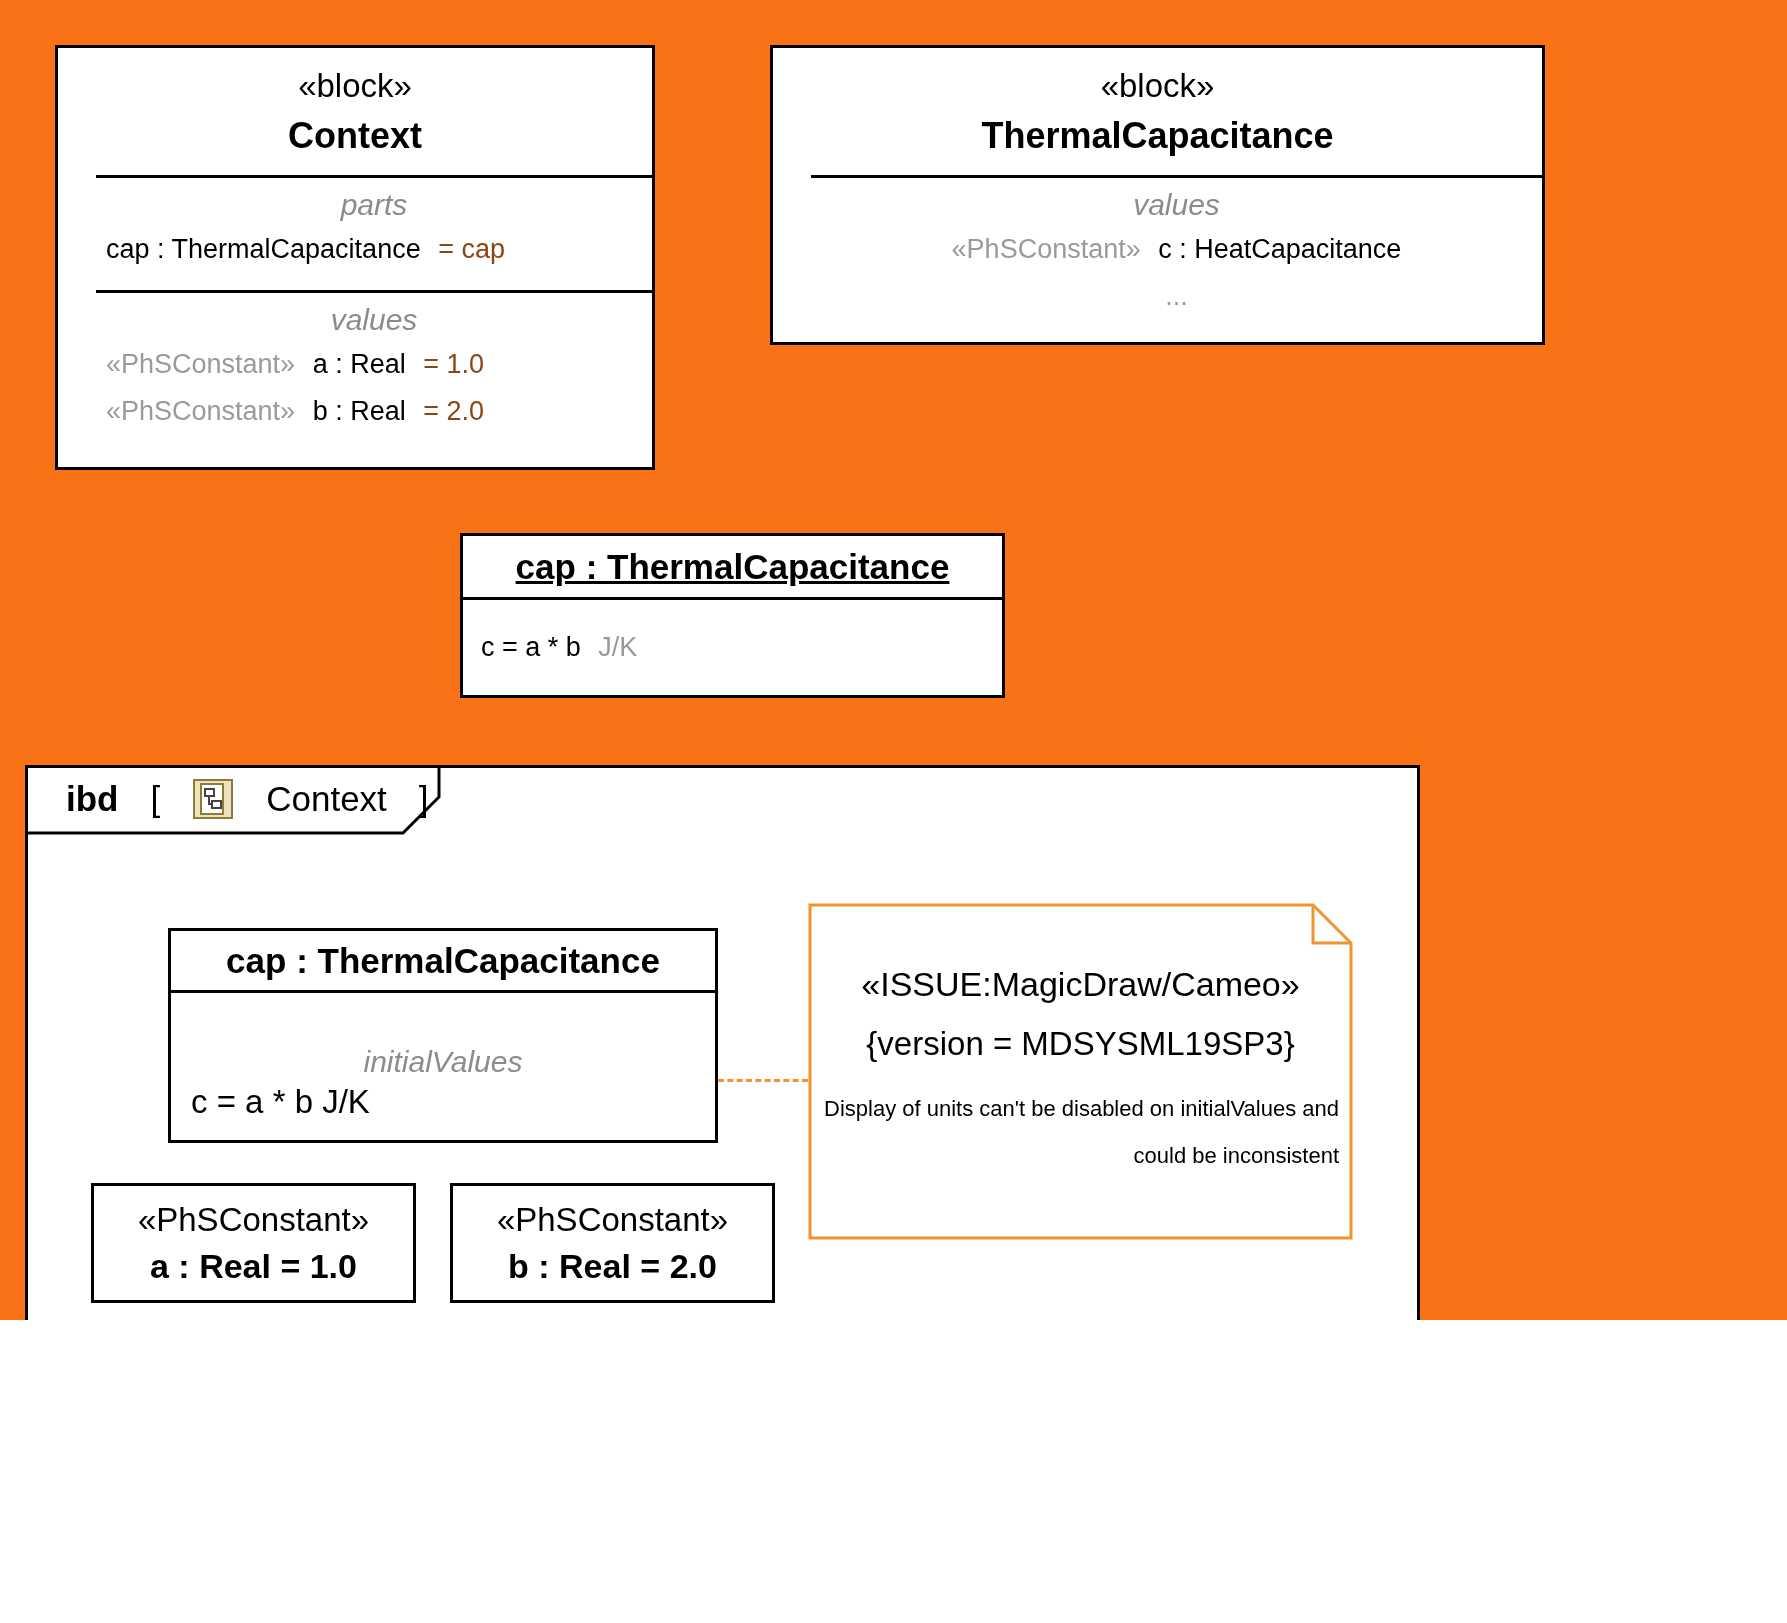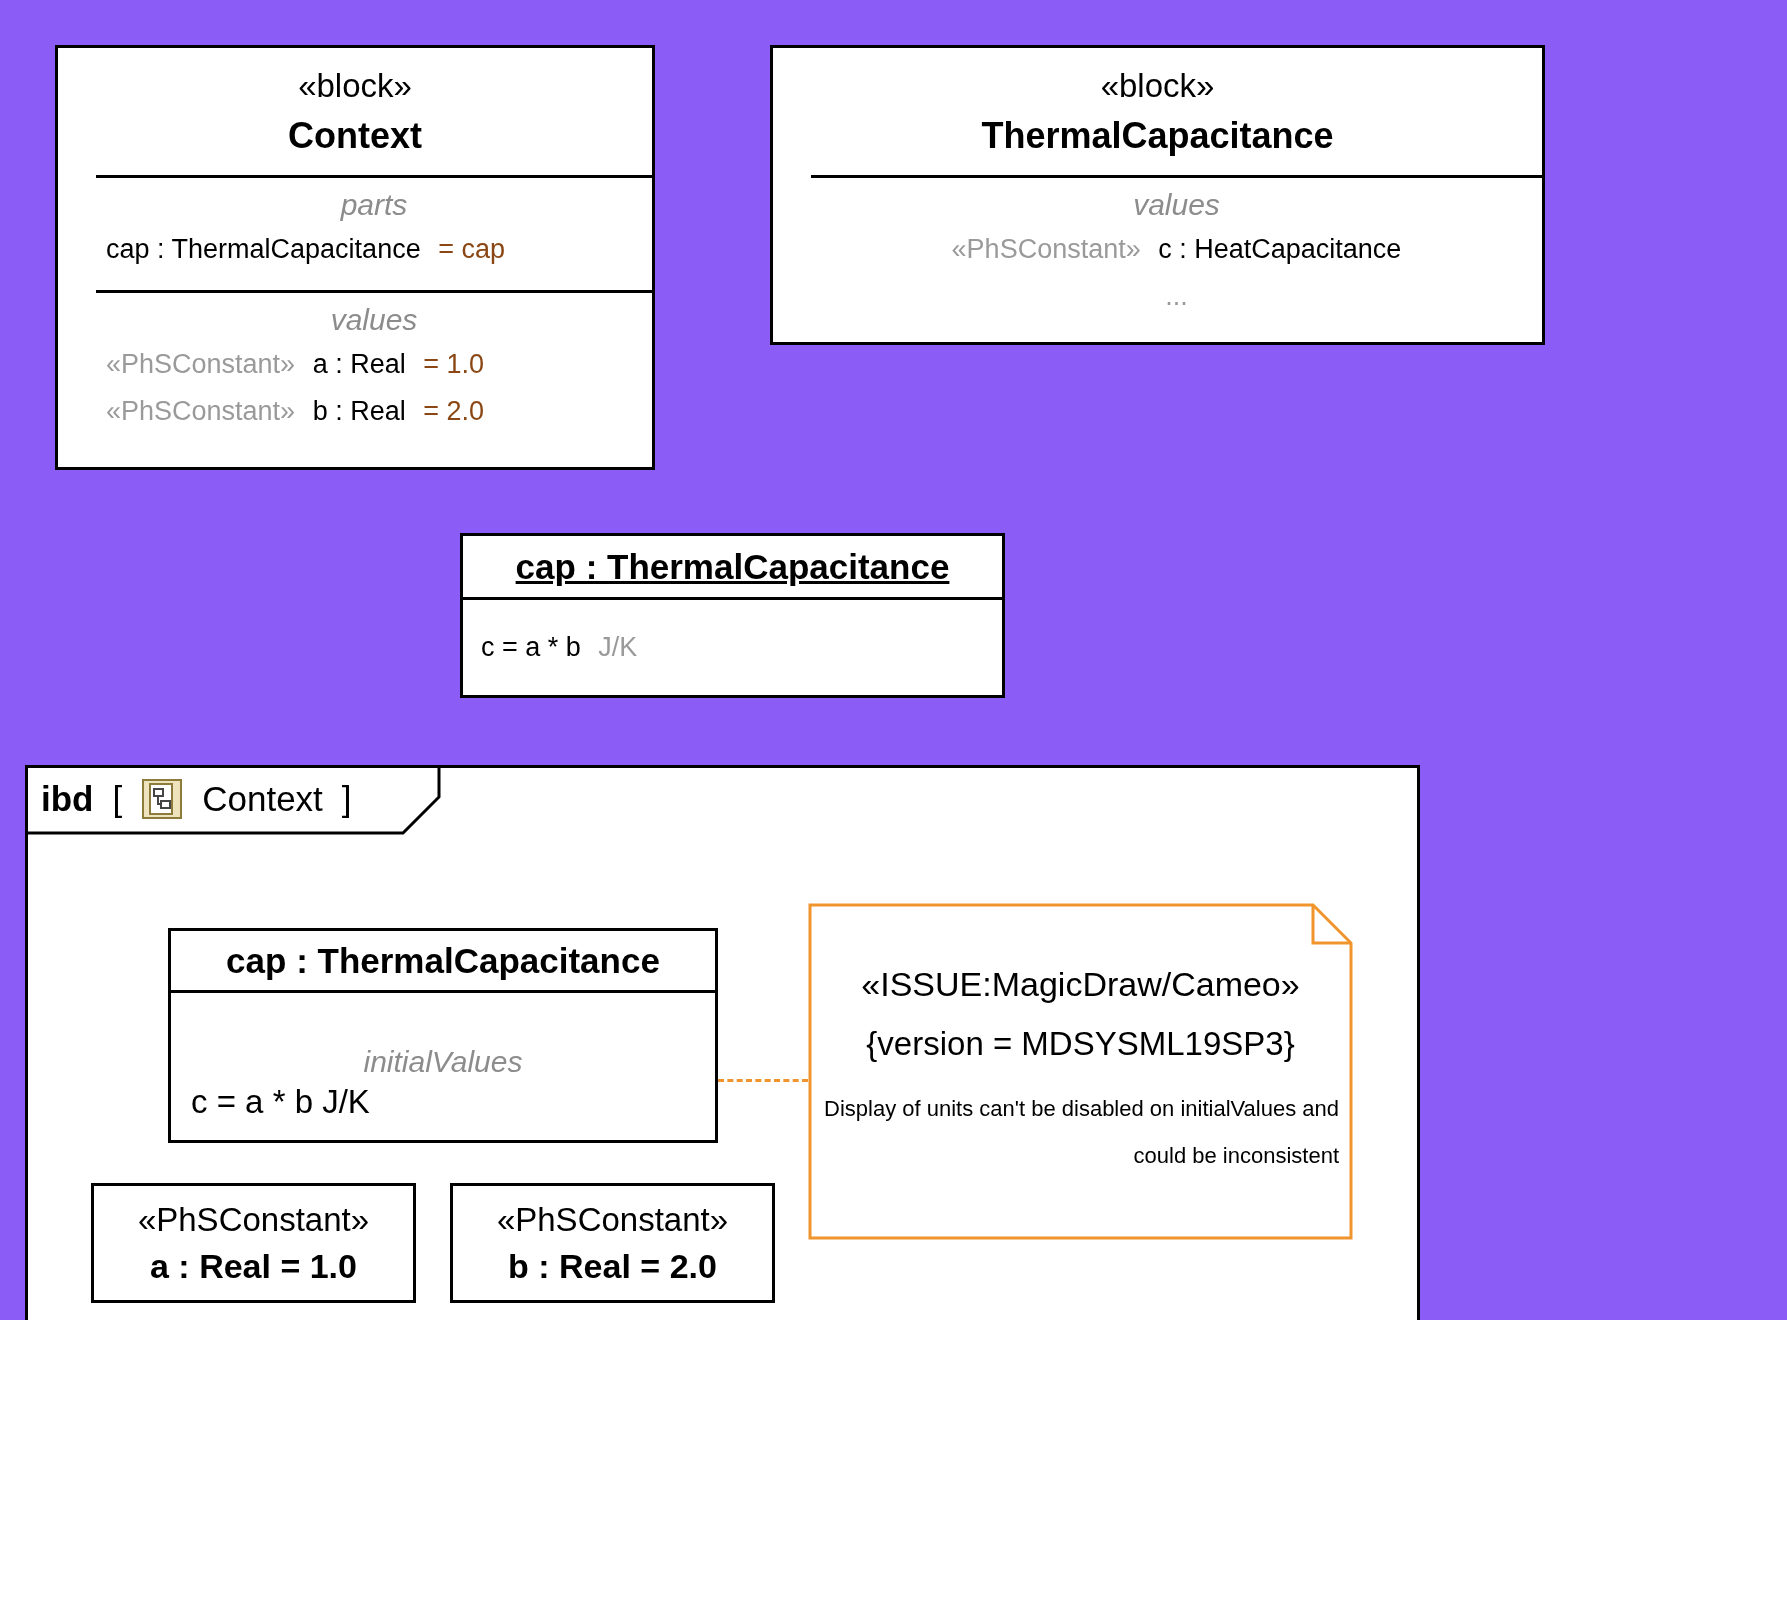--- a/index.html
+++ b/index.html
@@ -1,18 +1,18 @@
 <!DOCTYPE html>
 <html><head>
 <meta charset="utf-8">
 <style>
   * { margin:0; padding:0; box-sizing:border-box; }
   html,body { background:#ffffff; }
   body { font-family:"Liberation Sans", sans-serif; color:#000; }
-  .canvas { position:relative; width:1787px; height:1320px; background:#8b5cf6; overflow:hidden; }
+  .canvas { position:relative; width:1787px; height:1320px; background:#f97316; overflow:hidden; }
 
   .box { position:absolute; border:3px solid #000; background:#fff; display:flex; flex-direction:column; }
 
   .blk-hdr { height:127px; display:flex; flex-direction:column; align-items:center; justify-content:center; gap:10px; }
   .stereo { font-size:33px; }
   .blk-title { font-size:36px; font-weight:bold; }
 
   .comp { border-top:3px solid #000; padding:10px 10px 8px 10px;margin-left:38px; }
   .comp-label { font-size:30px; font-style:italic; color:#8c8c8c; text-align:center; margin-bottom:4px; }
   .line { font-size:27px; line-height:47px; white-space:nowrap; }
@@ -32,21 +32,21 @@
 
   
   .cap-instance { left:460px; top:533px; width:545px; height:165px; }
   .inst-hdr { height:64px; display:flex; align-items:center; justify-content:center; border-bottom:3px solid #000; }
   .inst-title { font-size:35px; font-weight:bold; text-decoration:underline; }
   .inst-body { flex:1; display:flex; align-items:center; padding:0 18px; }
 
   
   .ibd-frame { left:25px; top:765px; width:1395px; height:635px; display:block; }
   .tab-outline { position:absolute; left:-3px; top:-3px; }
-  .tab-content { position:absolute; left:0; top:0; width:400px; height:62px; display:flex; align-items:center; padding-left:13px; gap:19px; }
+  .tab-content { position:absolute; left:0; top:0; width:400px; height:62px; display:flex; align-items:center; padding-left:38px; gap:32px; }
   .tab-kind { font-size:35px; font-weight:bold; }
   .tab-bracket { font-size:35px; }
   .tab-name { font-size:35px; }
   .diagram-icon { width:42px; height:42px; flex:0 0 auto; }
 
   
   .cap-part { left:140px; top:160px; width:550px; height:215px; }
   .part-hdr { height:62px; display:flex; align-items:center; justify-content:center; border-bottom:3px solid #000; }
   .part-title { font-size:35px; font-weight:bold; }
   .part-body { flex:1; padding:8px 20px 0 20px;margin-top:44px; }

